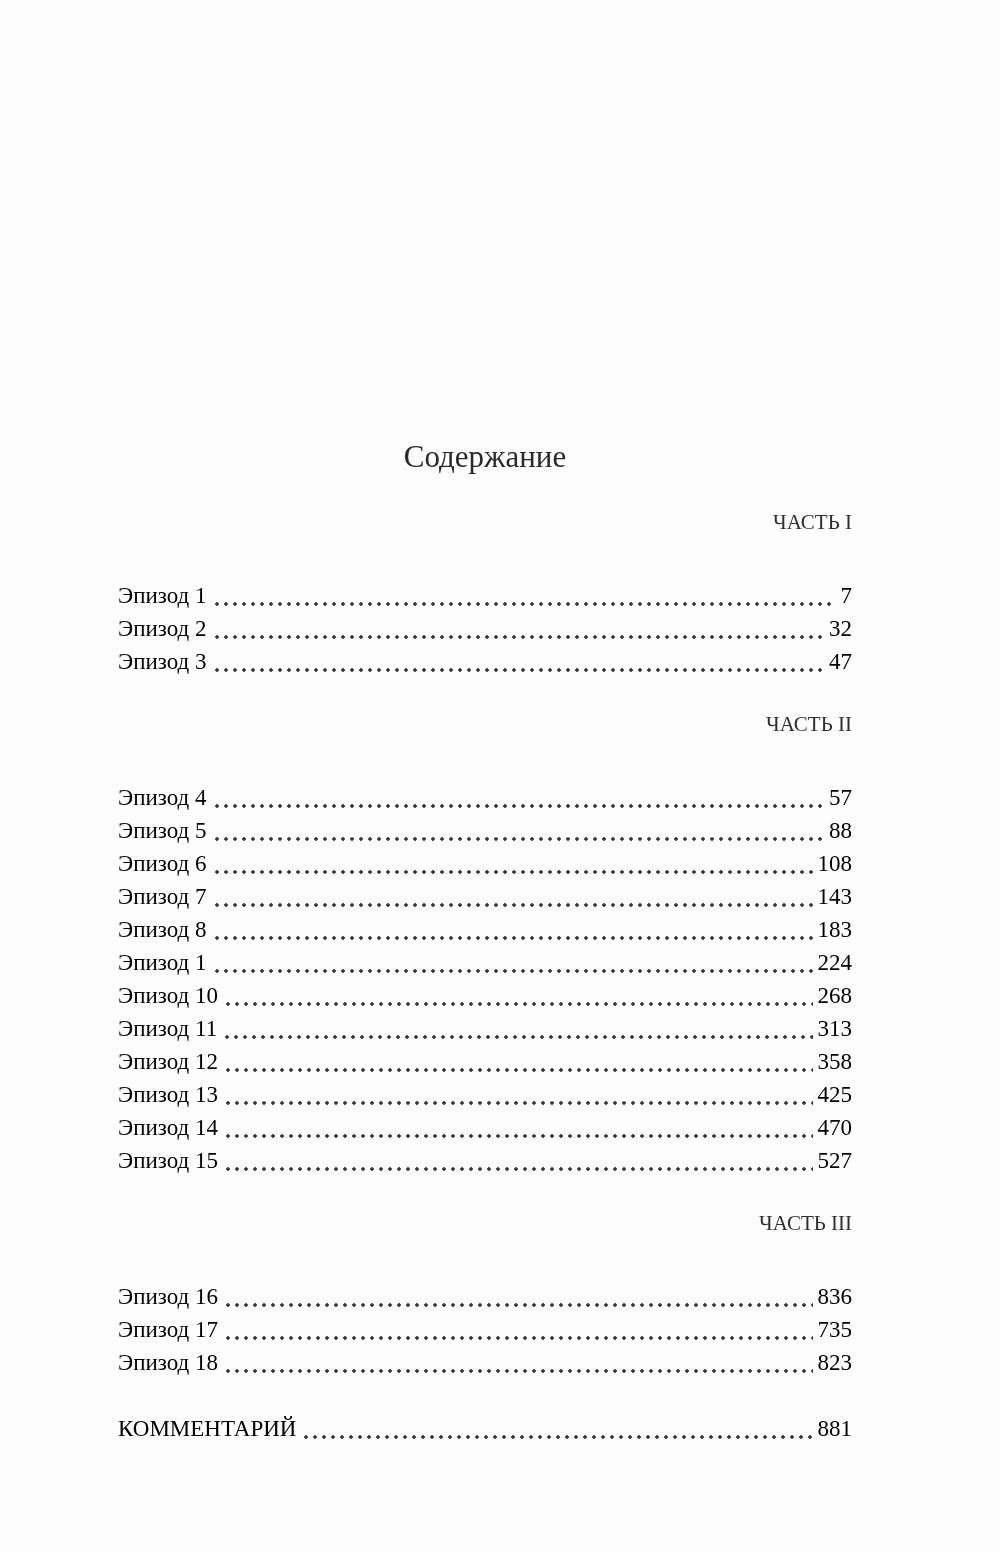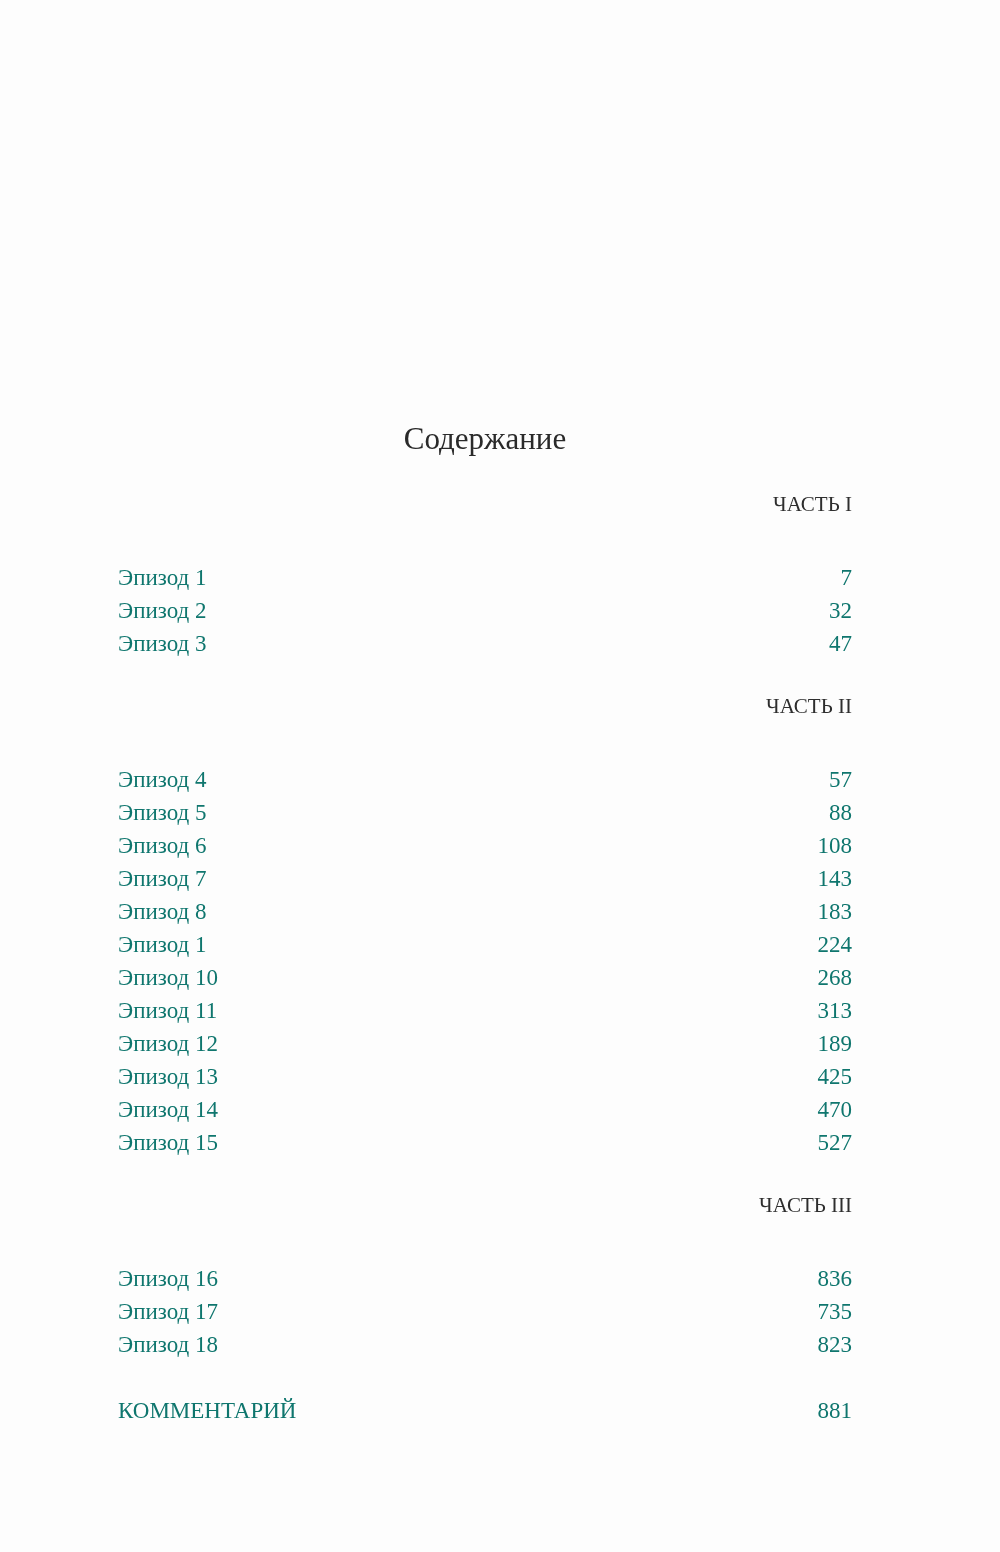--- a/index.html
+++ b/index.html
@@ -17,21 +17,21 @@
     width: 1000px;
     height: 1552px;
     background: #fdfdfd;
     color: #2e2e2e;
     overflow: hidden;
     box-sizing: border-box;
   }
   .content-column {
     position: absolute;
     left: 118px;
-    top: 420px;
+    top: 438px;
     width: 734px;
   }
   .toc-title {
     font-size: 31px;
     line-height: 38px;
     text-align: center;
     color: #2a2a2a;
   }
   .part-heading {
     font-size: 21px;
@@ -41,22 +41,21 @@
     color: #2e2e2e;
   }
   .entries {
     width: 100%;
   }
   .toc-row {
     display: flex;
     width: 100%;
     font-size: 23px;
     line-height: 33px;
-    color: #0f766e;
-    align-items: flex-end;
+    color: #000000;
   }
   .toc-label {
     white-space: nowrap;
     flex: 0 0 auto;
   }
   .leader {
     flex: 1 1 auto;
     margin: 0 5px 6px 8px;
     background-image: radial-gradient(circle at 2px 2px, #3a3a3a 1.5px, rgba(0,0,0,0) 2px);
     background-size: 9px 4px;
@@ -137,21 +136,21 @@
             <span class="toc-page">268</span>
           </div>
           <div class="toc-row">
             <span class="toc-label">Эпизод 11</span>
             <span class="leader"></span>
             <span class="toc-page">313</span>
           </div>
           <div class="toc-row">
             <span class="toc-label">Эпизод 12</span>
             <span class="leader"></span>
-            <span class="toc-page">189</span>
+            <span class="toc-page">358</span>
           </div>
           <div class="toc-row">
             <span class="toc-label">Эпизод 13</span>
             <span class="leader"></span>
             <span class="toc-page">425</span>
           </div>
           <div class="toc-row">
             <span class="toc-label">Эпизод 14</span>
             <span class="leader"></span>
             <span class="toc-page">470</span>

